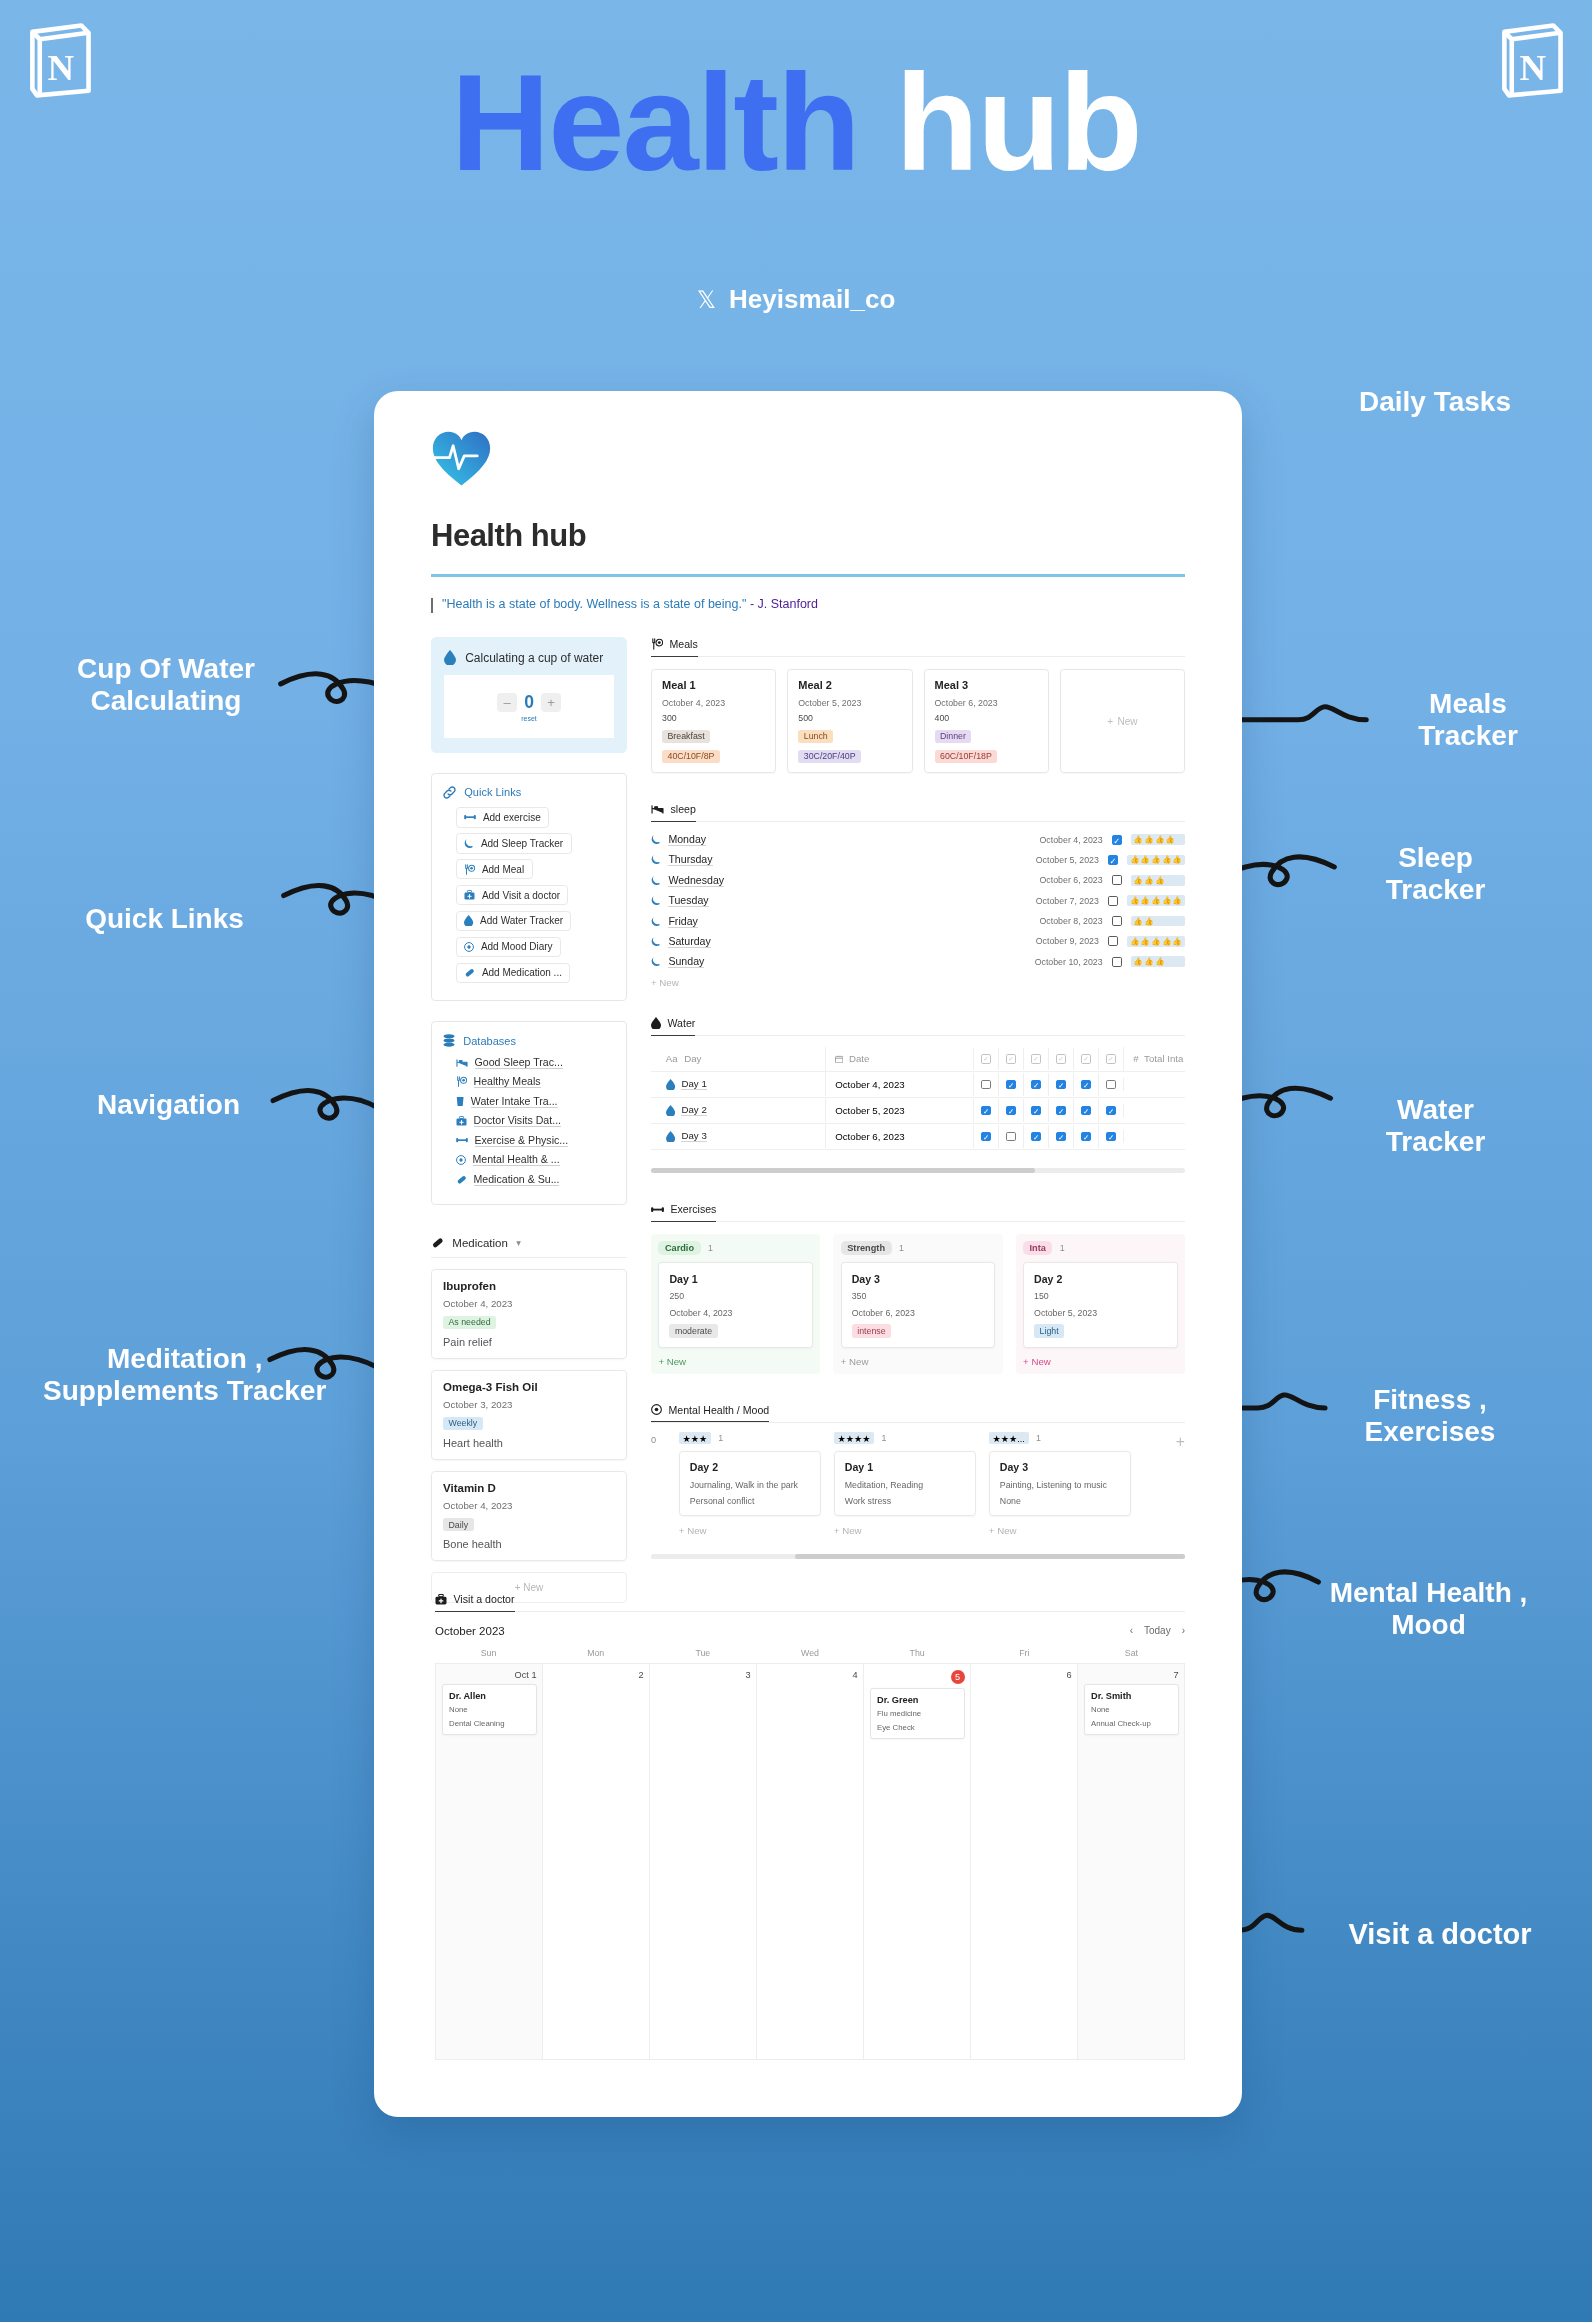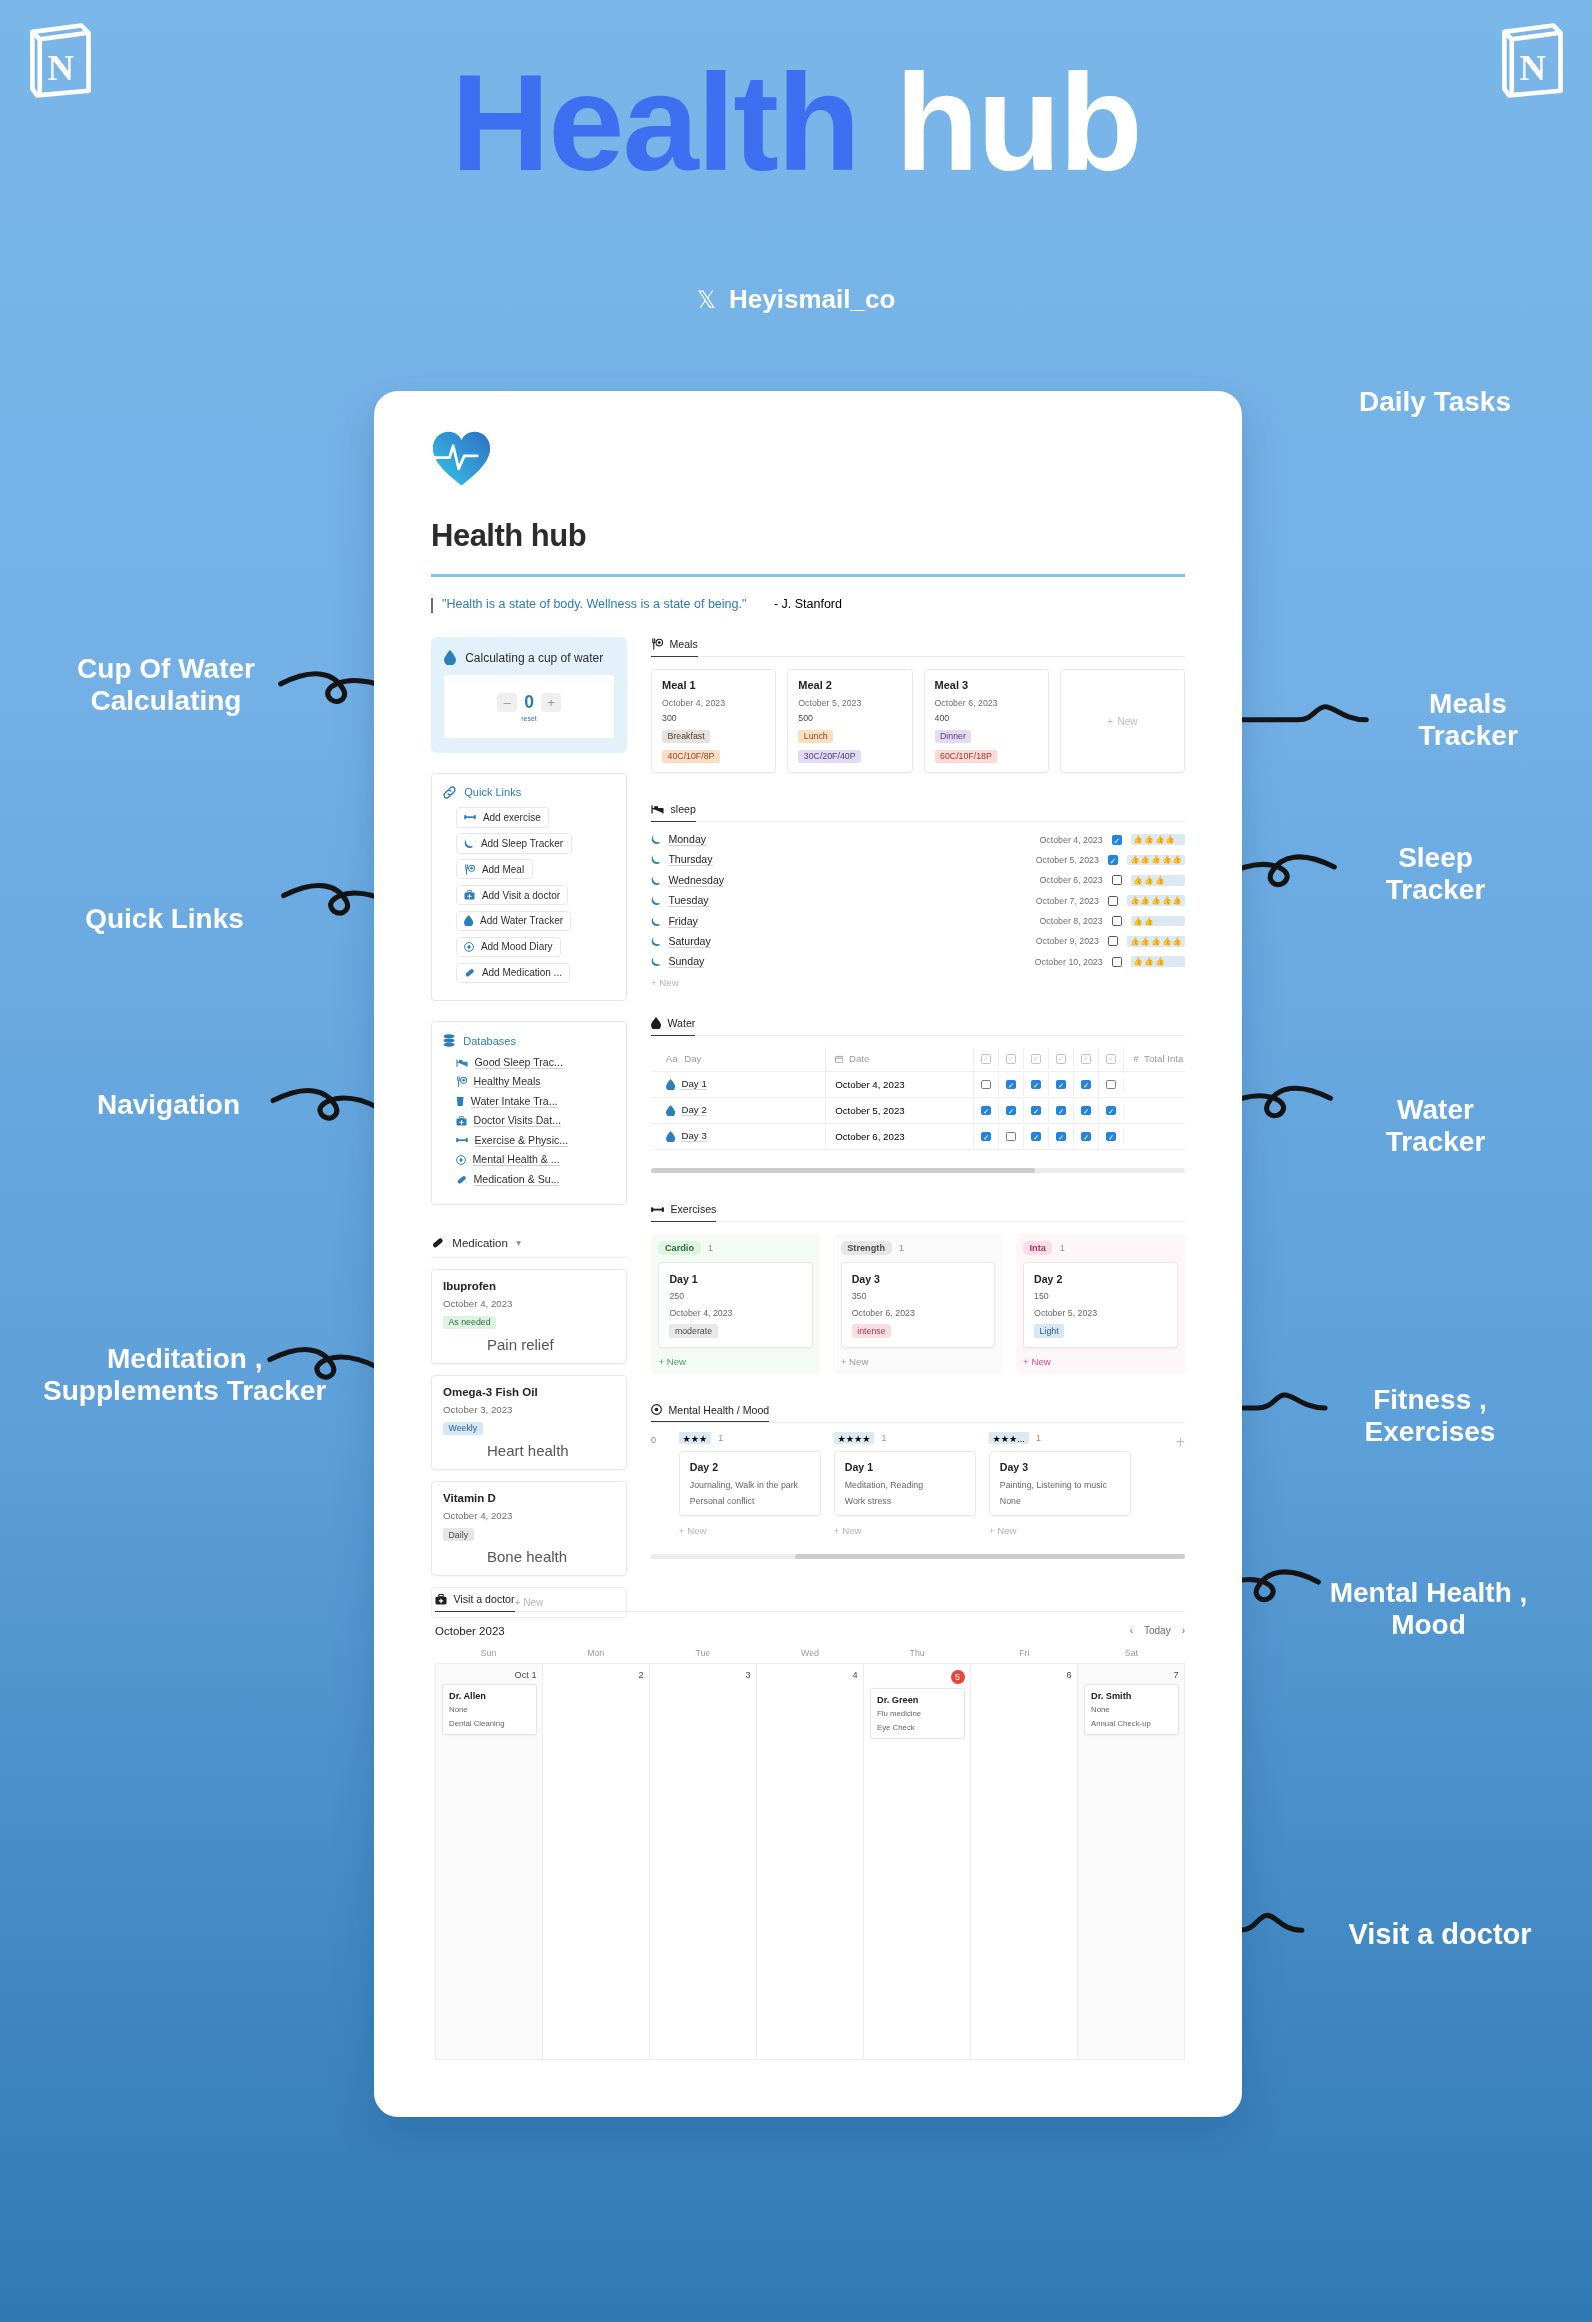--- a/index.html
+++ b/index.html
@@ -51,21 +51,21 @@
   .page { padding:39px 57px 0 57px; }
 
   .heart { width:61px; height:57px; margin-bottom:31px; }
 
   .page-title { font-size:31px; font-weight:700; color:#2c2c2c; letter-spacing:-0.5px; }
   .title-rule { height:2.8px; background:#7ec6e8; margin:20px 0 20px 0; }
 
   .quote-row { display:flex; align-items:flex-start; gap:9.2px; font-size:12.5px; padding-bottom:24px;}
   .quote-bar { width:1.8px; height:15.7px; background:#6d6d6d; margin-top:0.9px;}
   .quote-txt { color:#2b7bb9; }
-  .quote-auth { color:#000000;margin-left:24px; }
+  .quote-auth { color:#4c1d95; }
 
   
   .body-cols { display:flex; gap:24px; align-items:flex-start; }
   .col-left  { width:196px; flex:none; }
   .col-right { flex:1; min-width:0; }
 
   
   .water-calc {
     background:#e3f1fb; border-radius:5.5px; padding:13px 13px 14.8px 13px;
   }
@@ -90,21 +90,21 @@
 
   
   .med-block { margin-top:31px; }
   .med-head { display:flex; align-items:center; gap:8.3px; font-size:11.5px; color:#2c2c2c;
               padding-bottom:7.4px; border-bottom:0.9px solid #ececec; }
   .med-card { border:0.9px solid #e8e8e8; border-radius:4.6px; padding:10px 11px; margin-top:11px;
               box-shadow:0 0.9px 1.8px rgba(0,0,0,.04); }
   .med-name { font-size:11.5px; font-weight:700; color:#232323; }
   .med-date { font-size:9.7px; color:#6e6e6e; margin-top:6.5px; }
   .pill { display:inline-block; font-size:8.8px; padding:1.8px 5.5px; border-radius:2.8px; margin-top:6.5px; }
-  .med-note { font-size:15px; color:#555; margin-top:6.5px;margin-left:44px; }
+  .med-note { font-size:11px; color:#555; margin-top:6.5px; }
   .new-box { border:0.9px solid #ededed; border-radius:4.6px; text-align:center;
              font-size:10px; color:#b6b6b6; padding:9.2px 0; margin-top:11px; }
 
   
   .sec { margin-top:0; }
   .sec + .sec { margin-top:28px; }
   .sec-tab { display:inline-flex; align-items:center; gap:6.5px; font-size:10.6px;
              color:#222; padding-bottom:5.5px; border-bottom:1.8px solid #3a3a3a; }
   .sec-rule { height:0.9px; background:#ececec; margin-top:-0.9px; }
 

